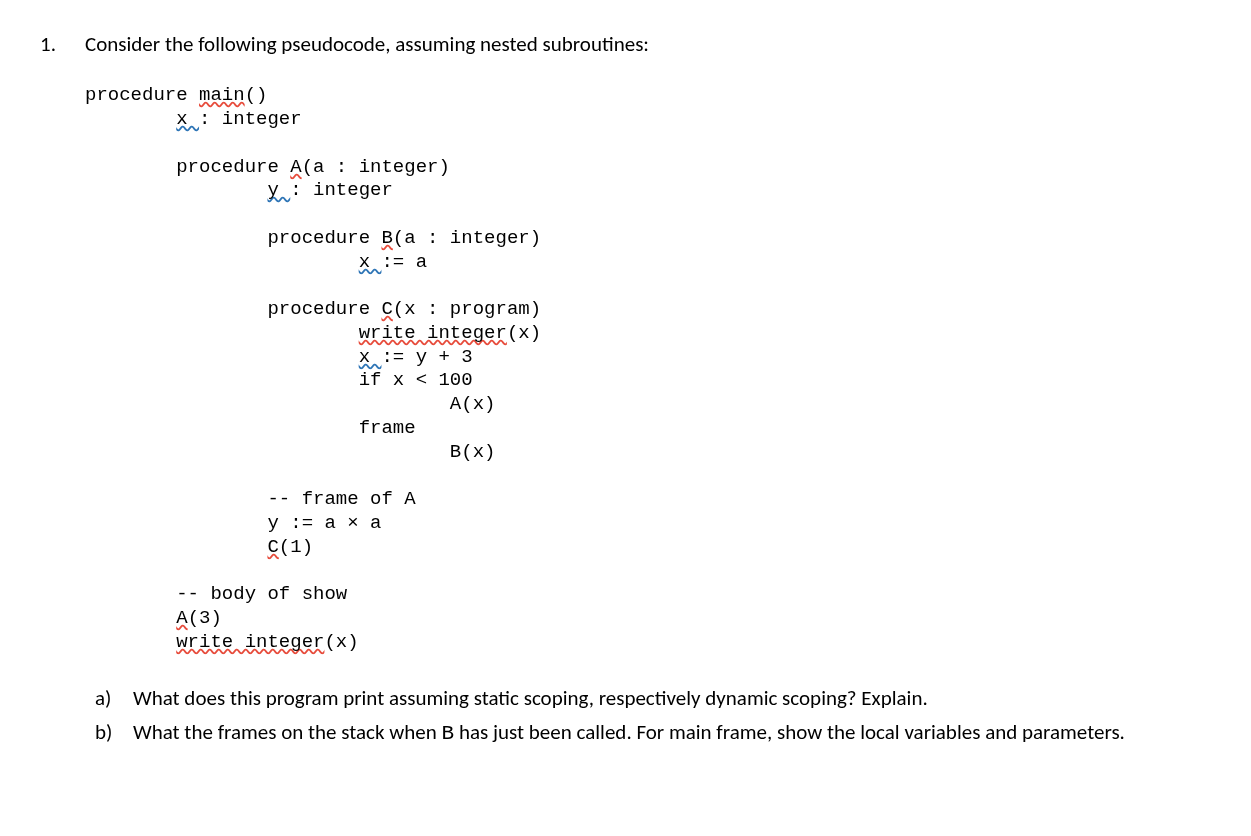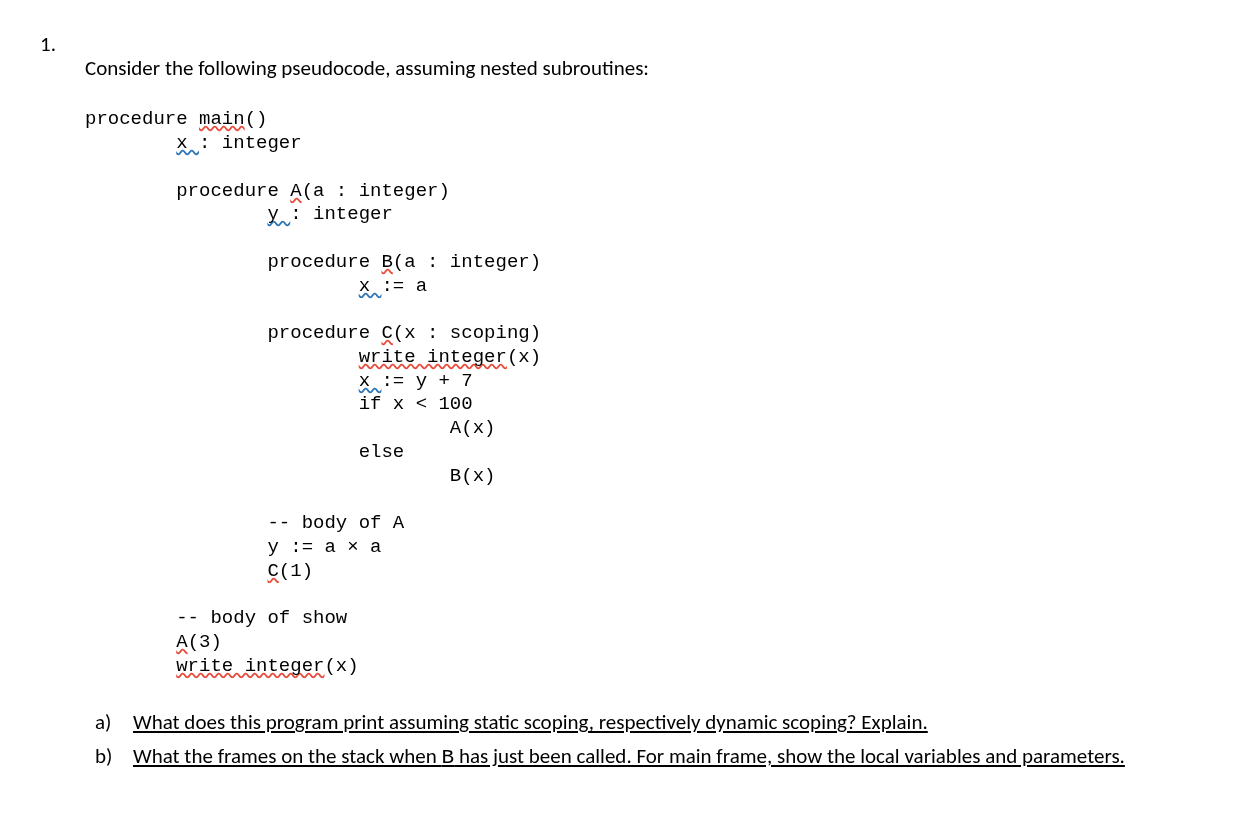--- a/index.html
+++ b/index.html
@@ -17,21 +17,20 @@
     display: flex;
     align-items: flex-start;
     margin-bottom: 25px;
   }
   .q-num {
     width: 45px;
     flex-shrink: 0;
   }
   .q-text {
     flex: 1;
-    margin-top: 24px;
   }
   .code-block {
     font-family: "Courier New", monospace;
     font-size: 19px;
     white-space: pre;
     line-height: 1.25;
     margin-left: 45px;
     margin-bottom: 30px;
   }
   .wavy-red {
@@ -49,21 +48,20 @@
     display: flex;
     align-items: flex-start;
     margin-bottom: 4px;
   }
   .sub-label {
     width: 38px;
     flex-shrink: 0;
   }
   .sub-text {
     flex: 1;
-    text-decoration: underline;
   }
   .mono {
     font-family: "Courier New", monospace;
   }
 </style>
 </head>
 <body>
 
 <div class="question">
   <div class="q-num">1.</div>
@@ -72,29 +70,29 @@
 
 <div class="code-block"><span>procedure </span><span class="wavy-red">main</span><span>()</span>
 <span>        </span><span class="wavy-blue">x </span><span>: integer</span>
 
 <span>        procedure </span><span class="wavy-red">A</span><span>(a : integer)</span>
 <span>                </span><span class="wavy-blue">y </span><span>: integer</span>
 
 <span>                procedure </span><span class="wavy-red">B</span><span>(a : integer)</span>
 <span>                        </span><span class="wavy-blue">x </span><span>:= a</span>
 
-<span>                procedure </span><span class="wavy-red">C</span><span>(x : scoping)</span>
+<span>                procedure </span><span class="wavy-red">C</span><span>(x : program)</span>
 <span>                        </span><span class="wavy-red">write integer</span><span>(x)</span>
-<span>                        </span><span class="wavy-blue">x </span><span>:= y + 7</span>
+<span>                        </span><span class="wavy-blue">x </span><span>:= y + 3</span>
 <span>                        if x &lt; 100</span>
 <span>                                A(x)</span>
-<span>                        else</span>
+<span>                        frame</span>
 <span>                                B(x)</span>
 
-<span>                -- body of A</span>
+<span>                -- frame of A</span>
 <span>                y := a × a</span>
 <span>                </span><span class="wavy-red">C</span><span>(1)</span>
 
 <span>        -- body of show</span>
 <span>        </span><span class="wavy-red">A</span><span>(3)</span>
 <span>        </span><span class="wavy-red">write integer</span><span>(x)</span></div>
 
 <div class="sub-questions">
   <div class="sub-q">
     <div class="sub-label">a)</div>

